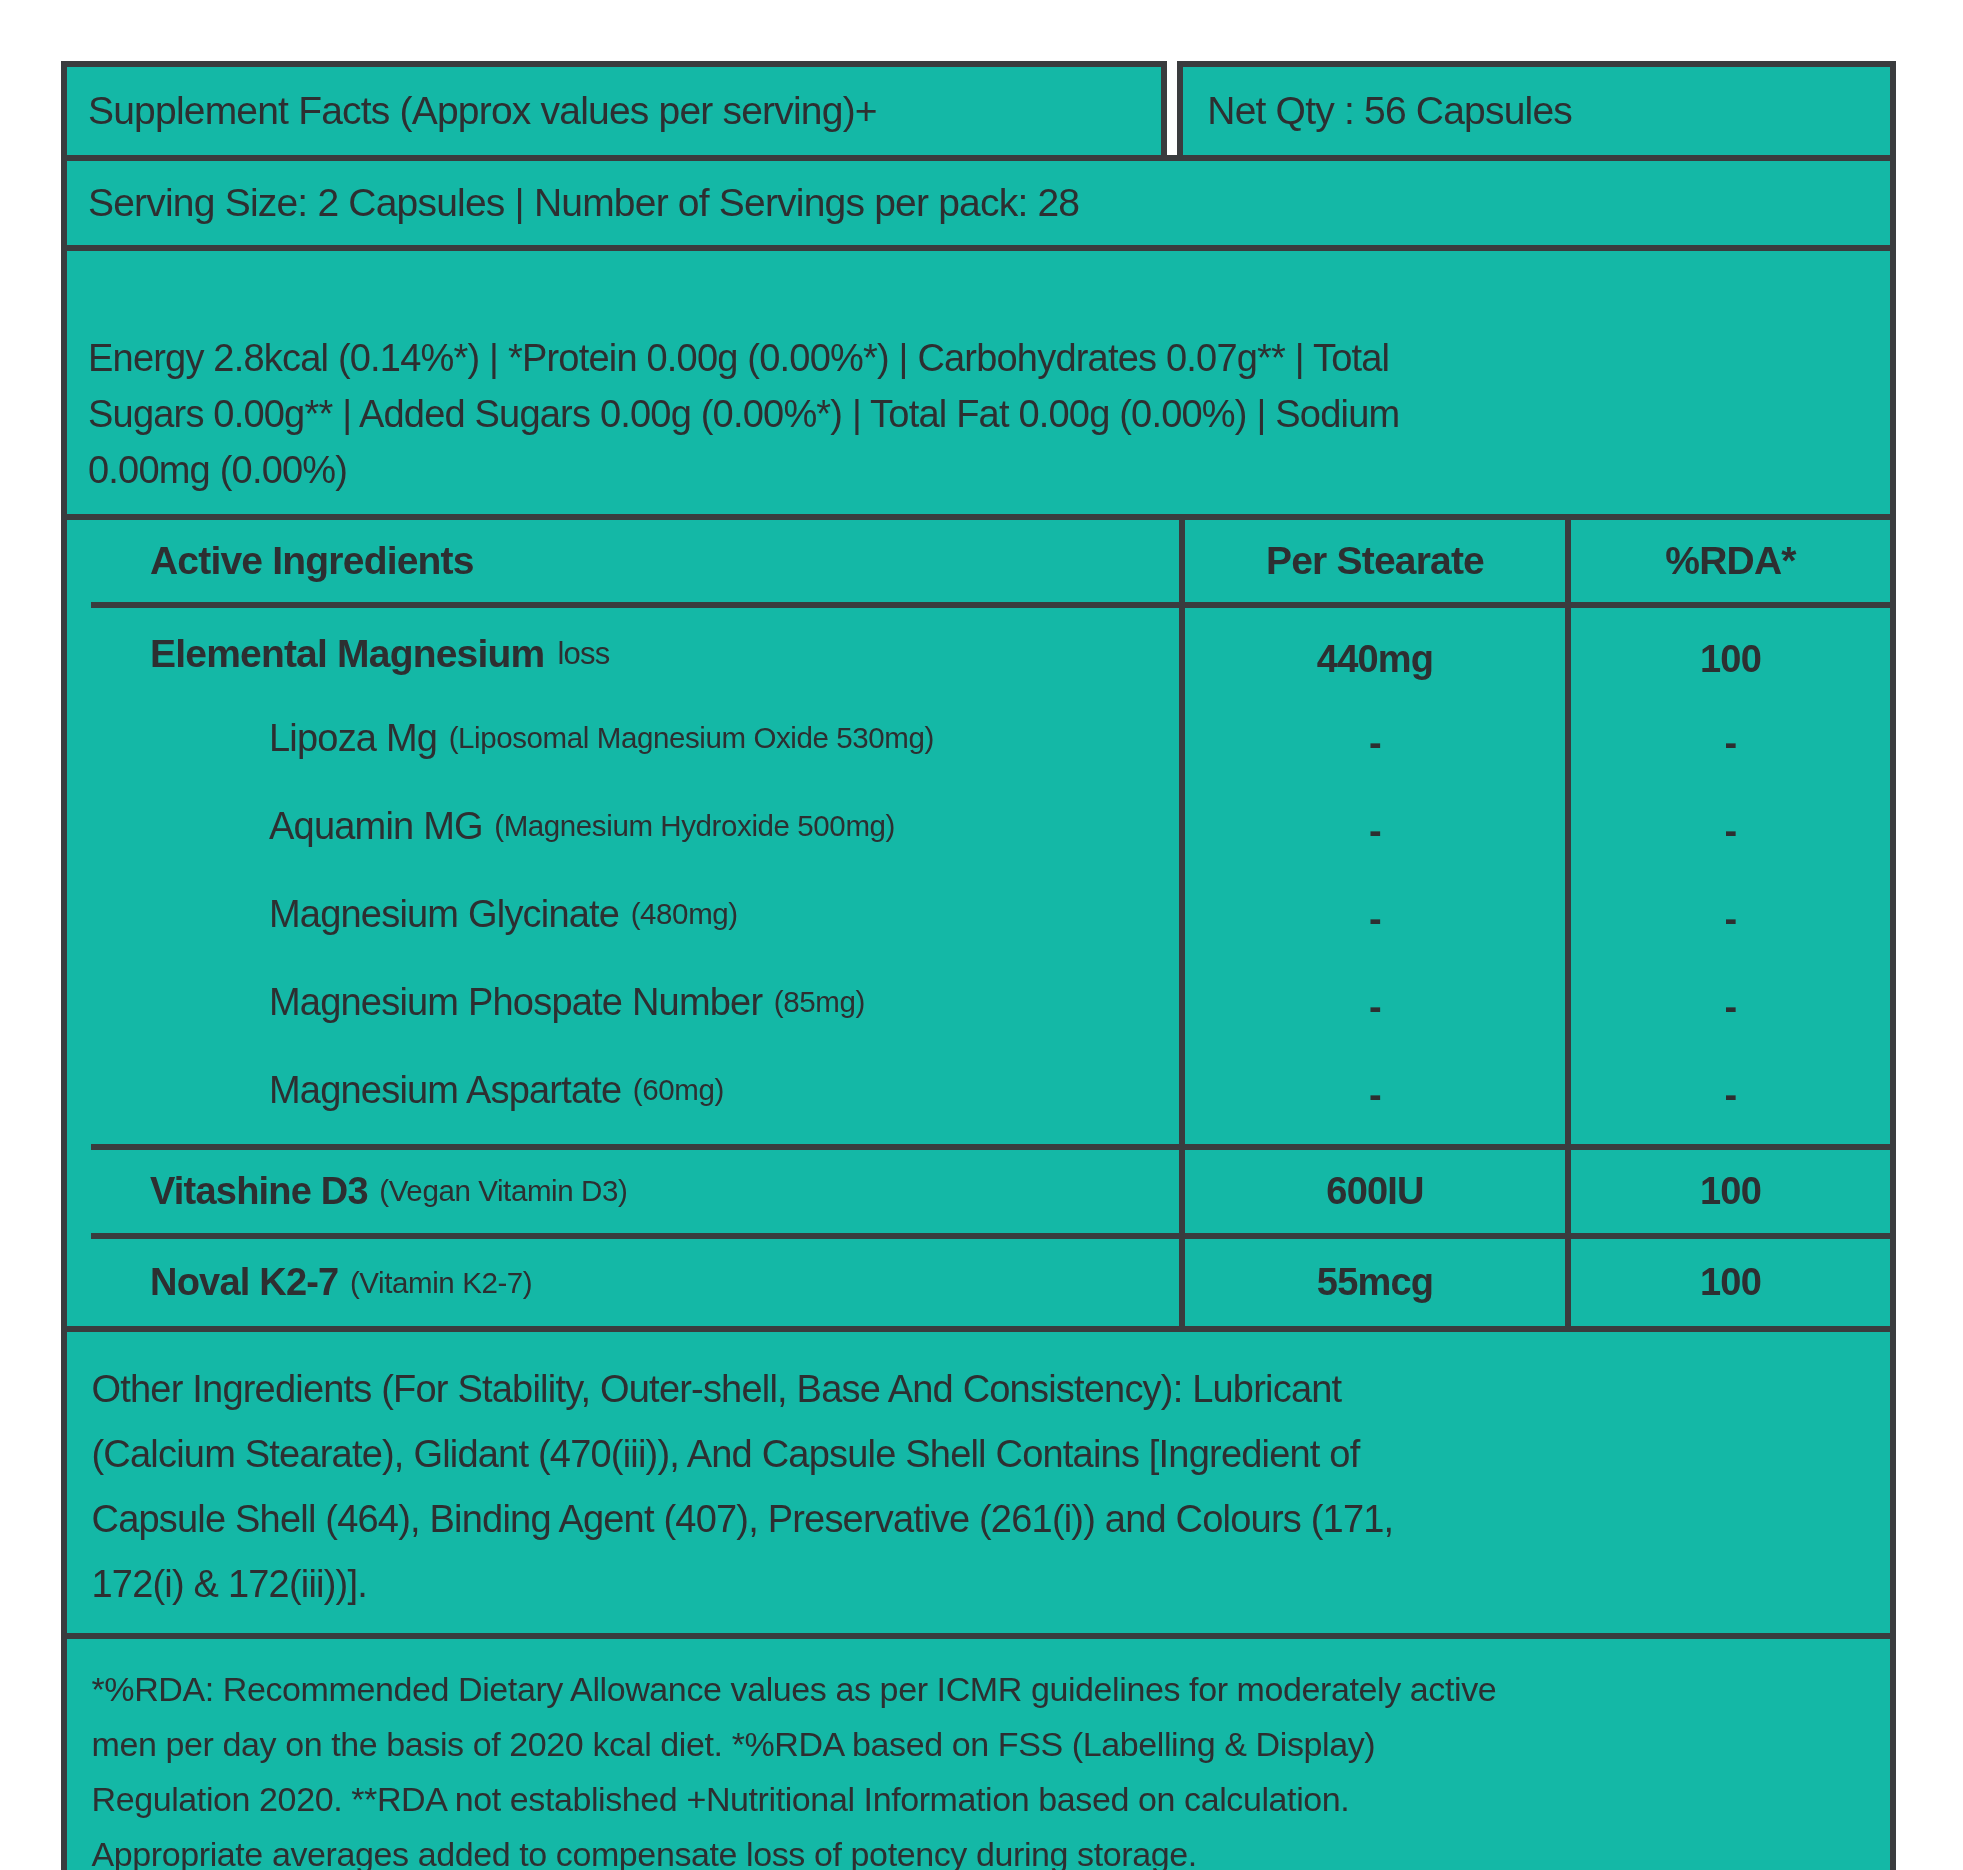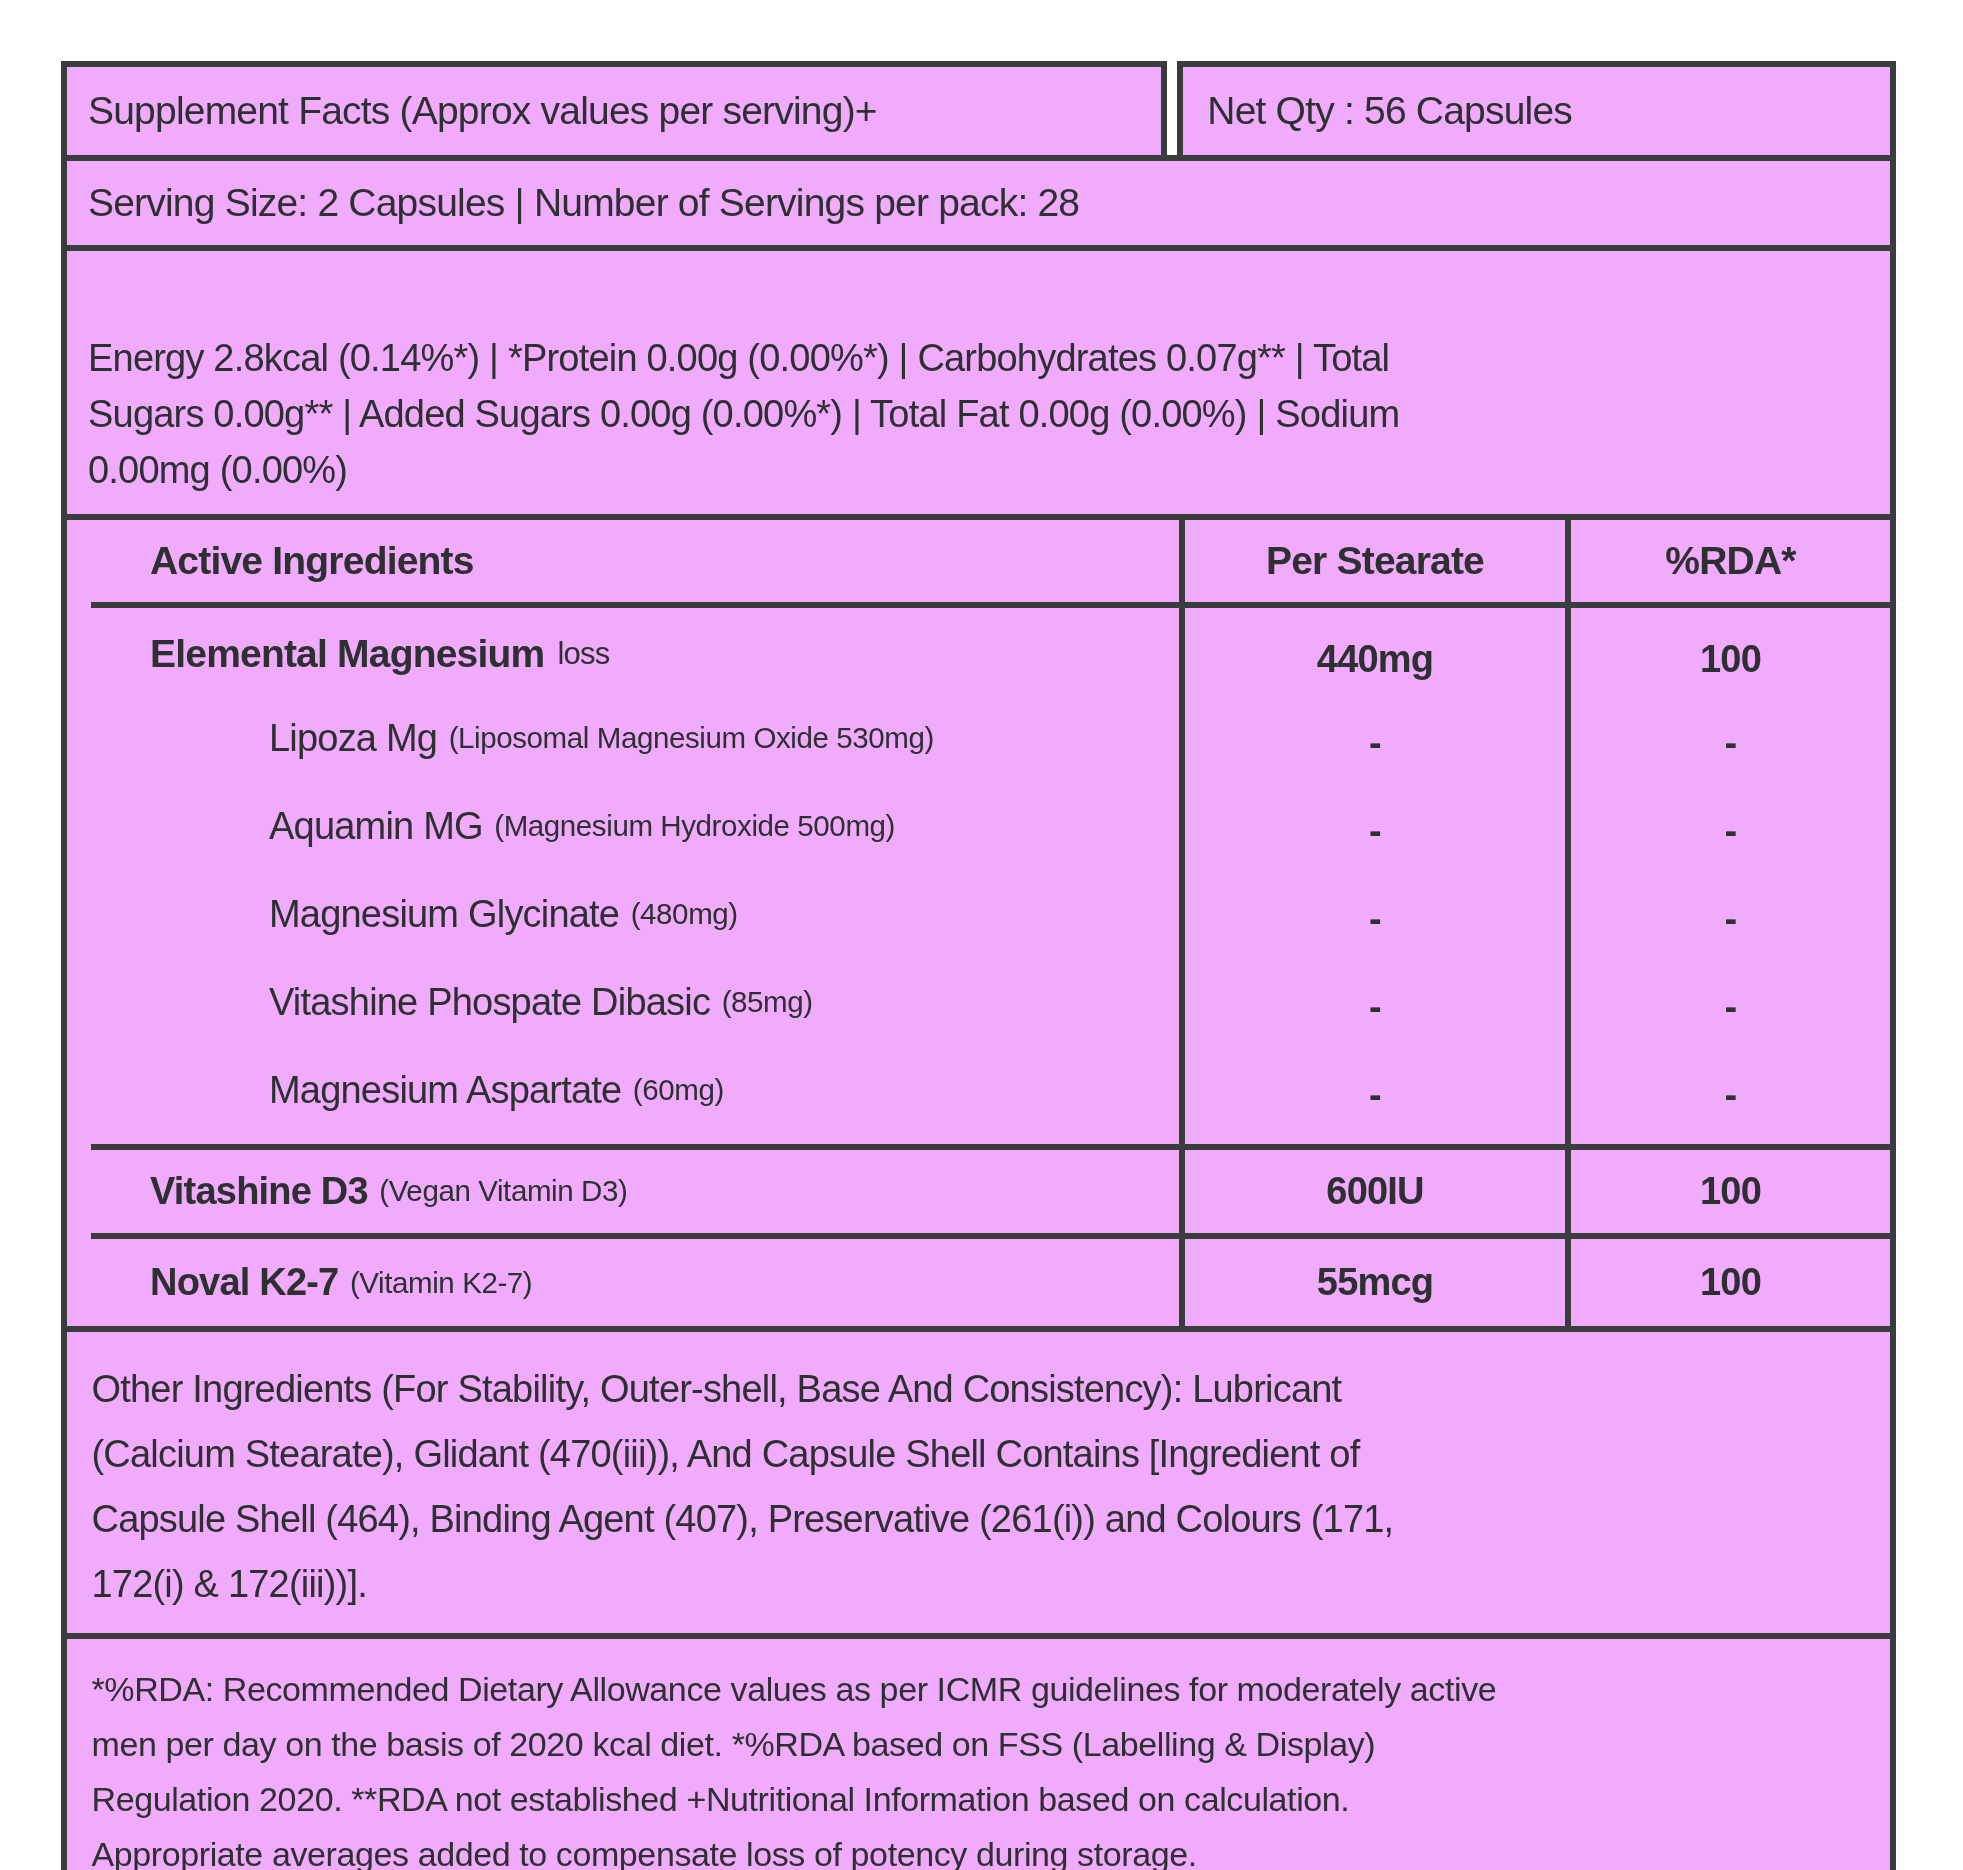--- a/index.html
+++ b/index.html
@@ -4,21 +4,21 @@
 <style>
   html,body{margin:0;padding:0;background:#ffffff;}
   body{
     width:1964px;height:1871px;position:relative;
     font-family:"Liberation Sans","DejaVu Sans",sans-serif;
     color:#2d2f31;
     -webkit-font-smoothing:antialiased;
   }
   .label-wrap{position:absolute;left:61px;top:61px;width:1835px;}
   .box{
-    box-sizing:border-box;border:6.5px solid #3a3c3e;background:#f0abfc;
+    box-sizing:border-box;border:6.5px solid #3a3c3e;background:#14b8a6;
     letter-spacing:-0.8px;
   }
   .overlap{margin-top:-6.5px;}
 
   
   .top-row{display:flex;gap:9.8px;}
   .top-cell{height:100px;display:flex;align-items:center;padding:0 8.2px 0 21px;
     font-size:39px;}
   .cell-a{width:1106px;box-sizing:border-box;}
   .cell-b{flex:1;box-sizing:border-box;padding-left:24.5px;}
@@ -100,21 +100,21 @@
         </div>
         <div class="g-line sub-indent">
           <span>Aquamin MG</span>
           <span class="detail">(Magnesium Hydroxide 500mg)</span>
         </div>
         <div class="g-line sub-indent">
           <span>Magnesium Glycinate</span>
           <span class="detail">(480mg)</span>
         </div>
         <div class="g-line sub-indent">
-          <span>Vitashine Phospate Dibasic</span>
+          <span>Magnesium Phospate Number</span>
           <span class="detail">(85mg)</span>
         </div>
         <div class="g-line sub-indent">
           <span>Magnesium Aspartate</span>
           <span class="detail">(60mg)</span>
         </div>
       </div>
       <div class="c2 gcol">
         <div class="g-first vcenter val">440mg</div>
         <div class="g-line vcenter dash">-</div>

